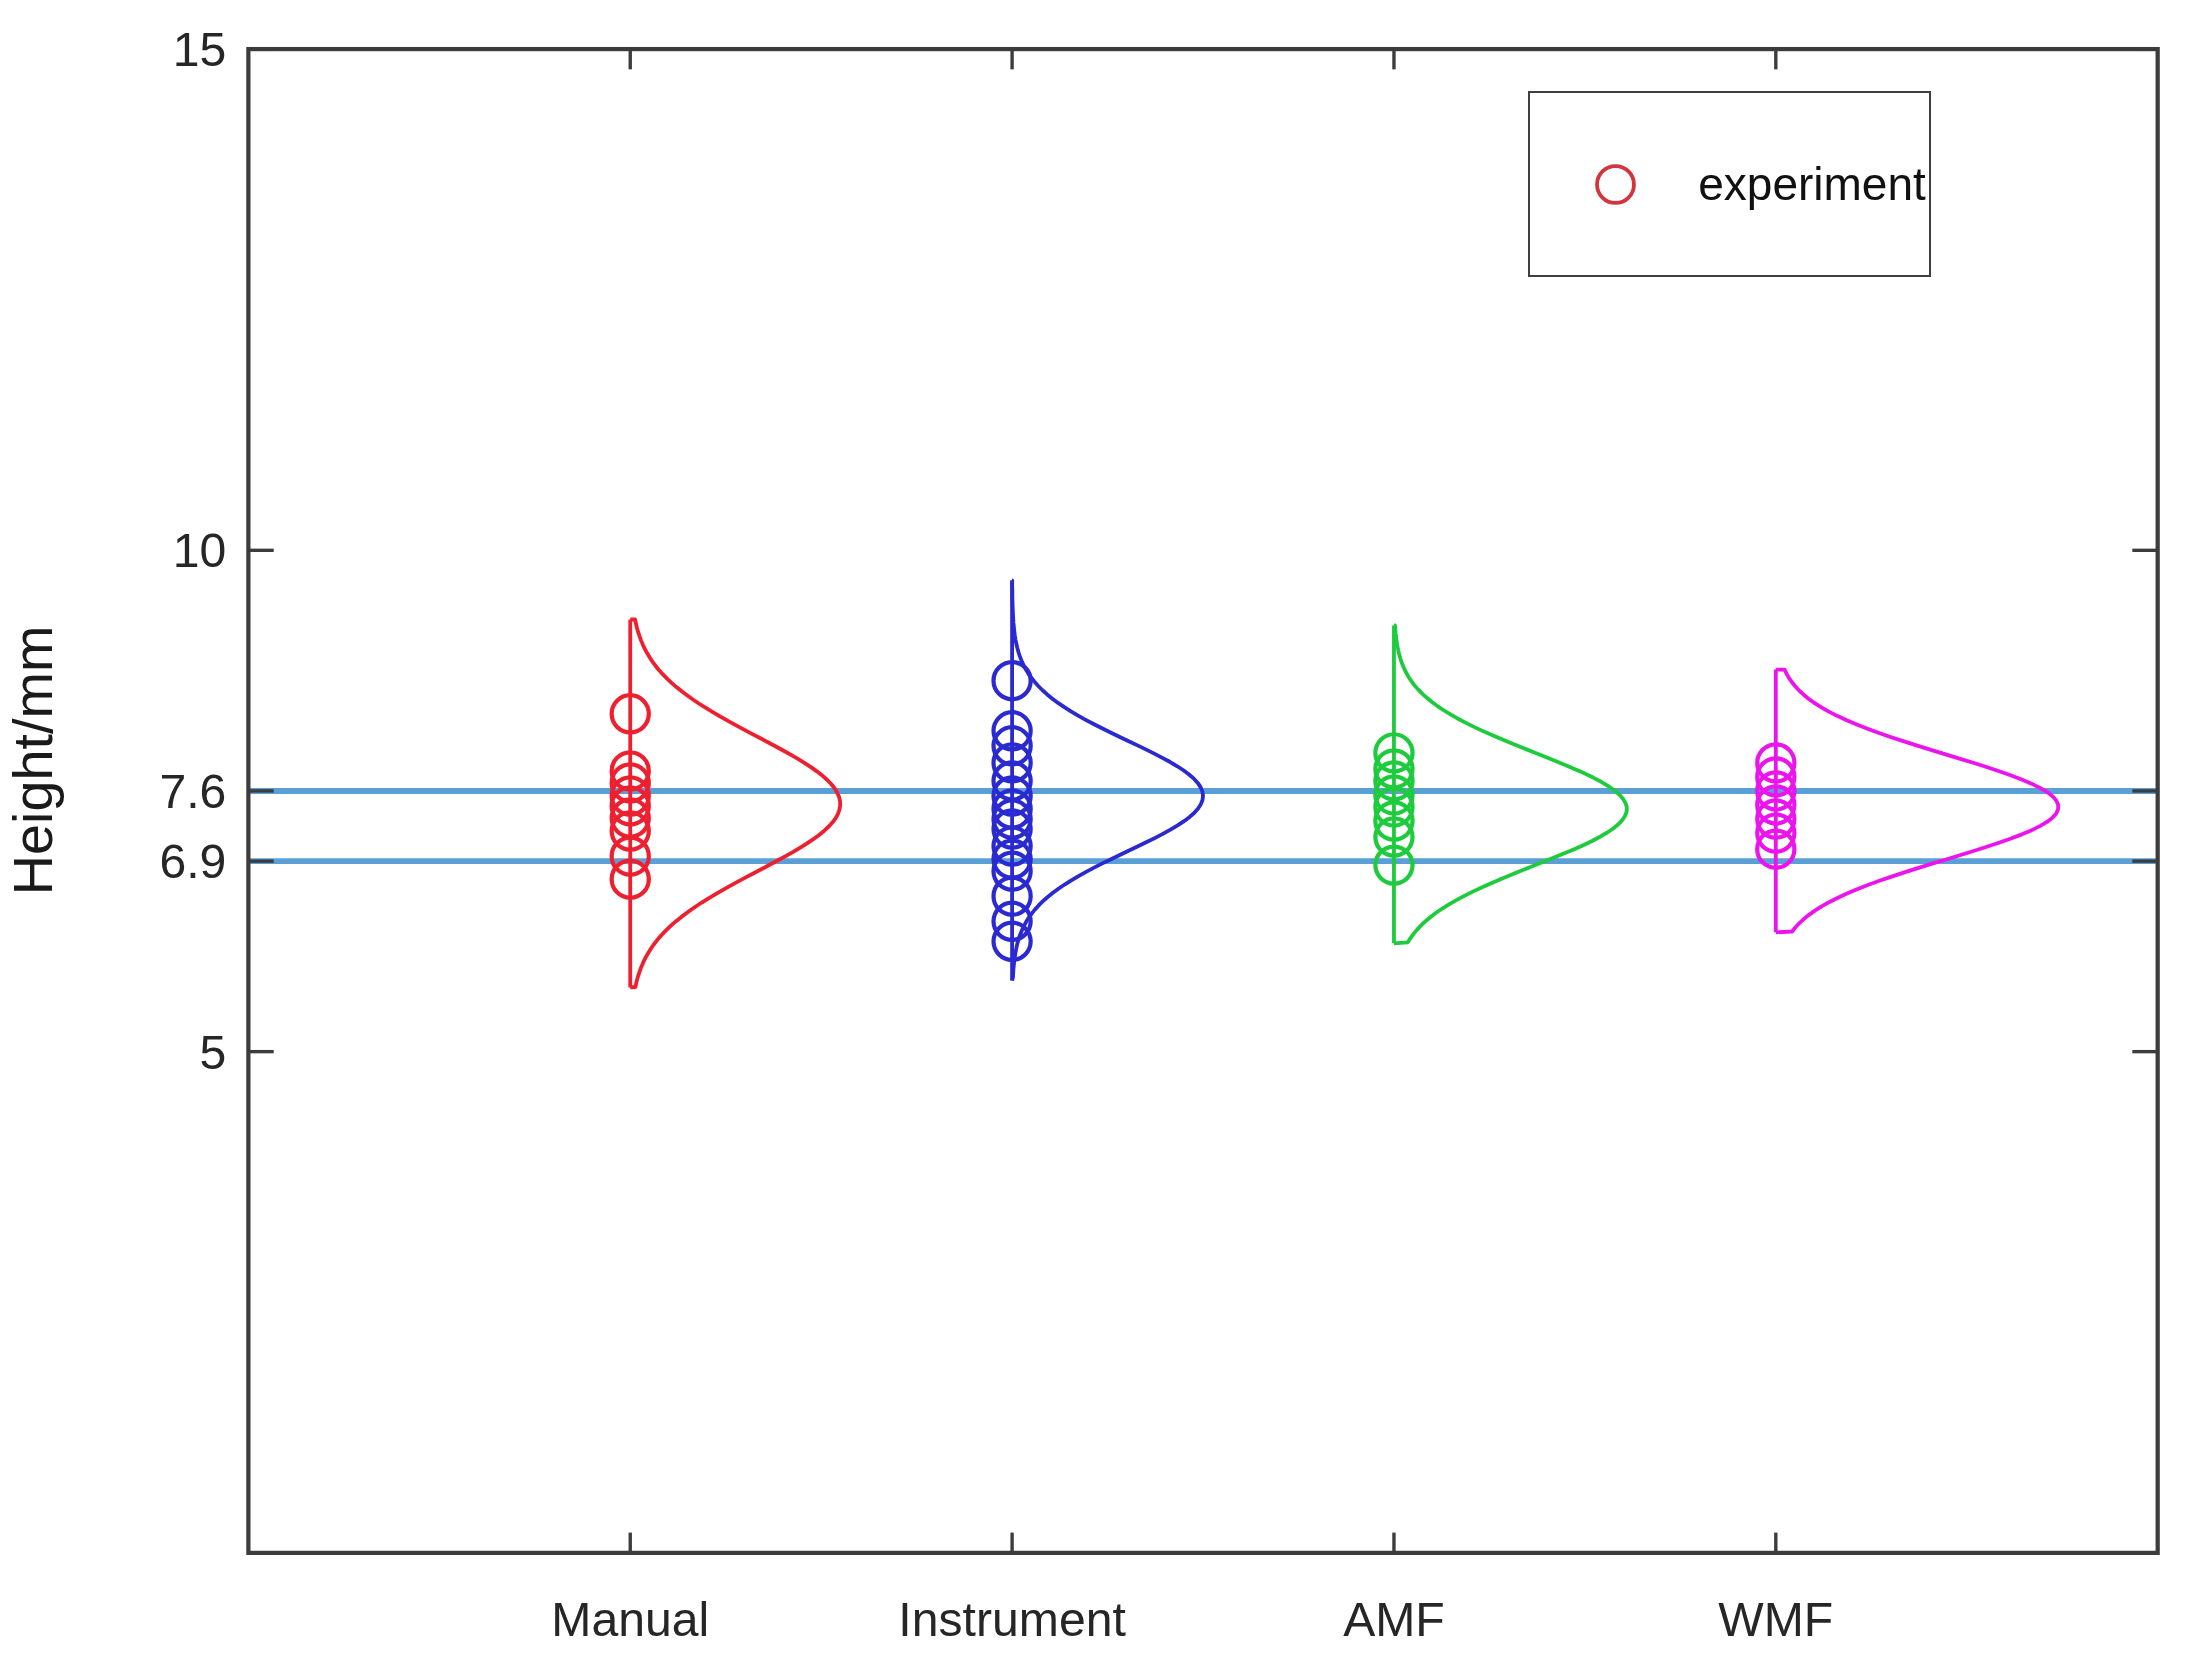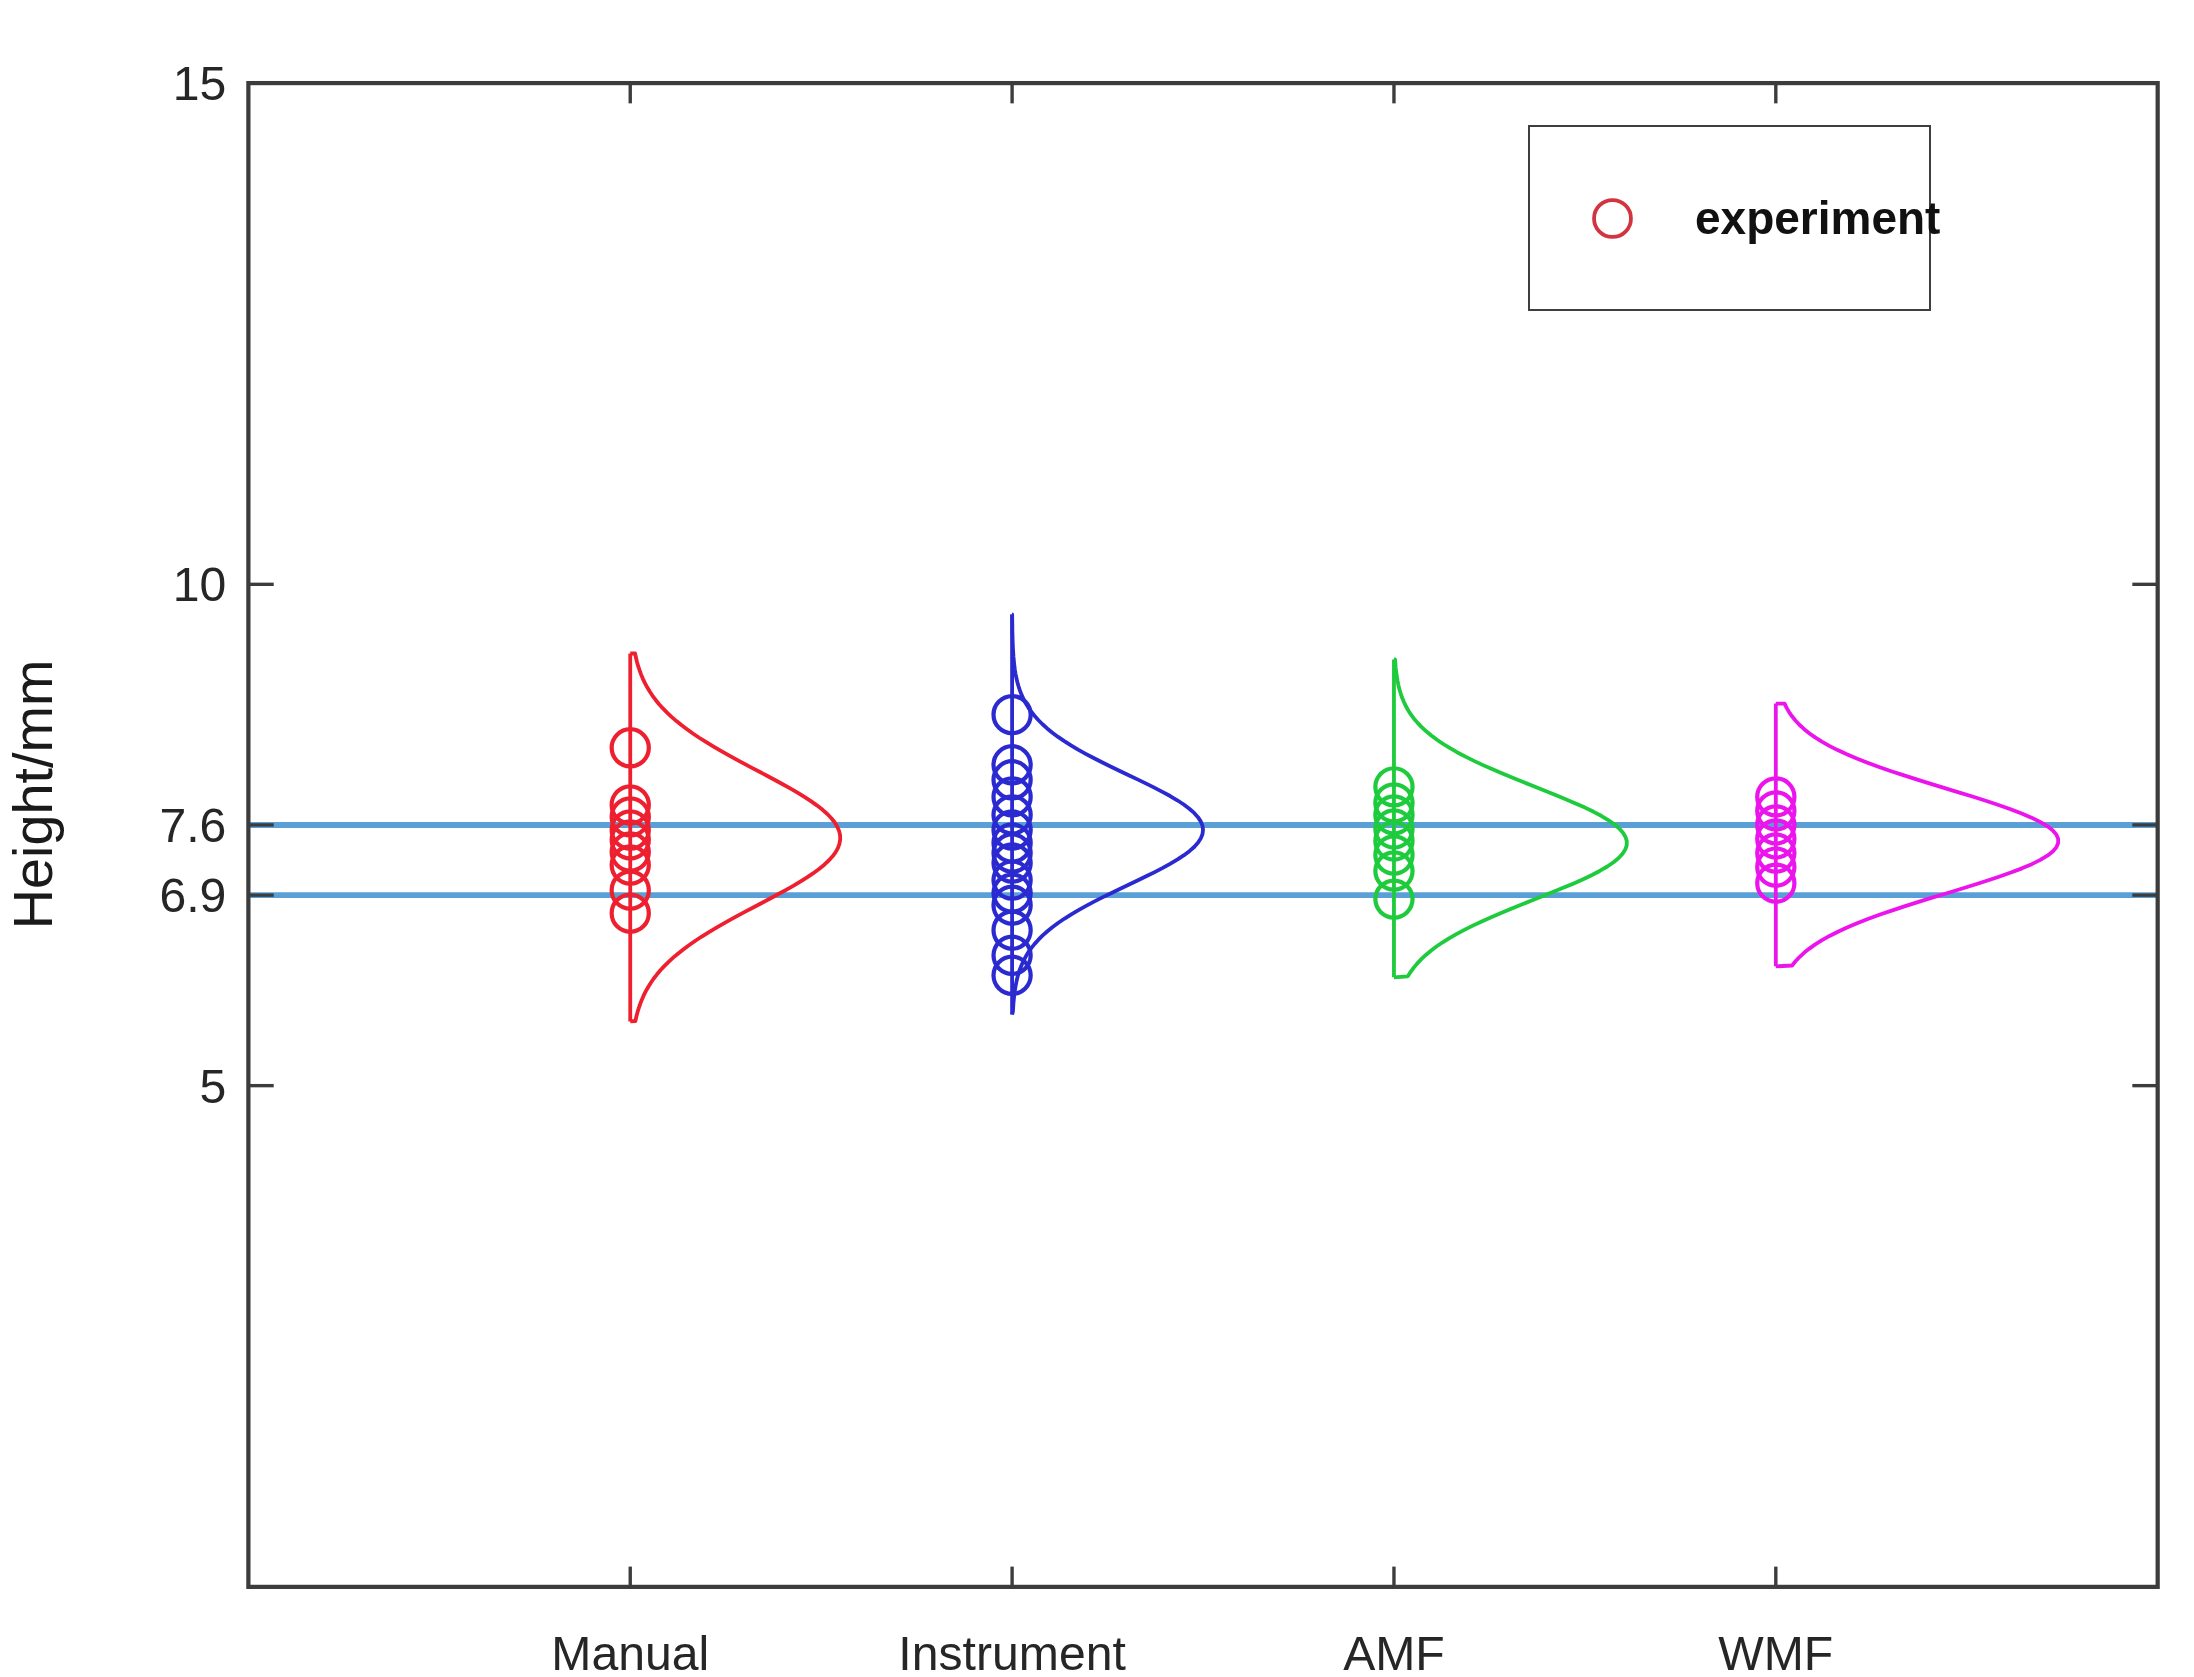--- a/index.html
+++ b/index.html
@@ -1,28 +1,28 @@
 <!DOCTYPE html>
 <html style="font-size:13.5px"><head>
 <meta charset="utf-8">
 <style>
   html,body{margin:0;padding:0;}
   body{
     width:2194px;height:1678px;position:relative;background:#ffffff;
     font-family:"Liberation Sans",sans-serif;overflow:hidden;
   }
-  .figure{position:absolute;inset:0;margin-top:34px;}
+  .figure{position:absolute;inset:0;}
   svg#chart{position:absolute;left:0;top:0;width:2194px;height:1678px;display:block;}
   .ticklabel{font-family:"Liberation Sans",sans-serif;font-size:57px;fill:#262626;}
   .catlabel{font-family:"Liberation Sans",sans-serif;font-size:57px;fill:#262626;}
   .ylabel-text{font-family:"Liberation Sans",sans-serif;font-size:66px;fill:#1a1a1a;}
   .legend{
     position:absolute;left:1528px;top:91px;width:403px;height:186px;
     box-sizing:border-box;border:2.5px solid #3f3f3f;background:#ffffff;
-    display:flex;flex-direction:column;justify-content:space-evenly;padding:5px 0;font-weight:bold;
+    display:flex;justify-content:space-evenly;padding:5px 0;
   }
   .legend-row{display:flex;align-items:center;}
   .legend-marker-cell{width:165px;display:flex;justify-content:center;align-items:center;flex:0 0 auto;}
   .legend-label{font-size:46px;color:#111111;white-space:nowrap;}
 </style>
 </head>
 <body>
 
 <div class="figure">
 

